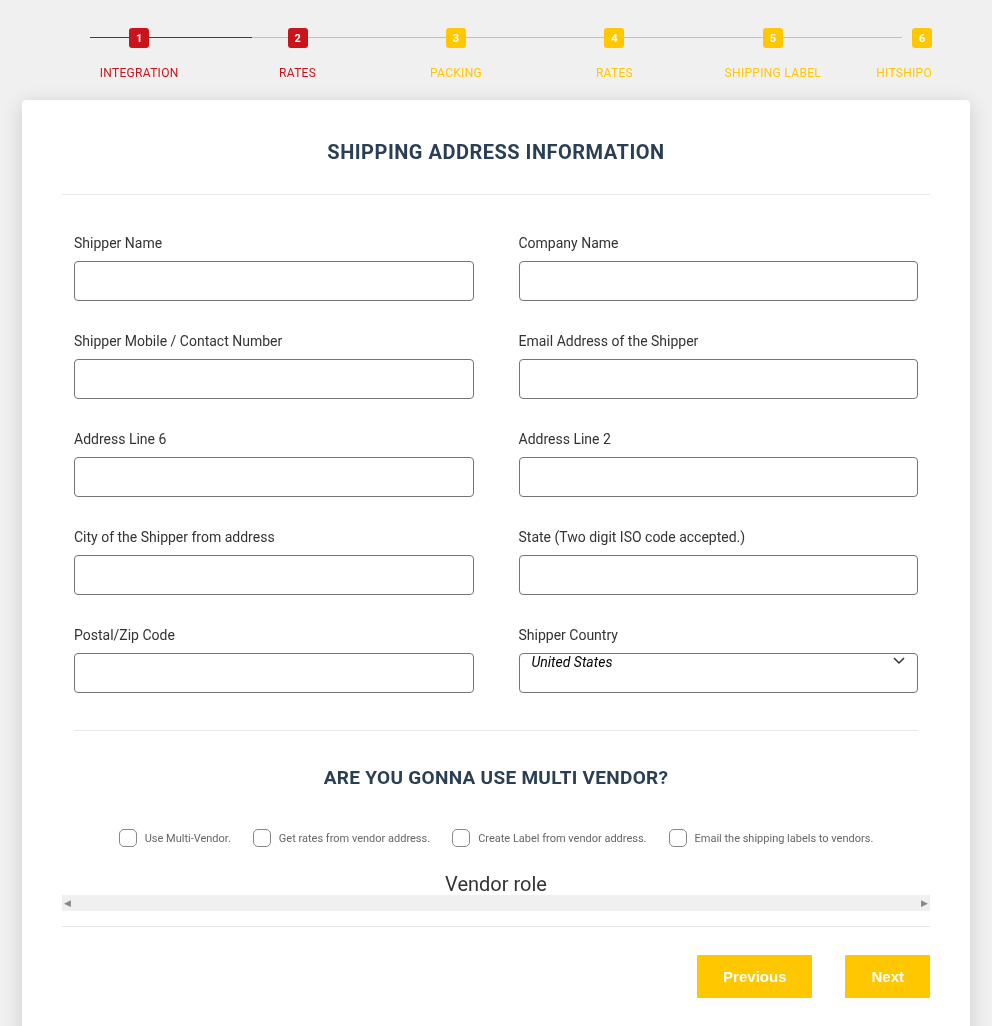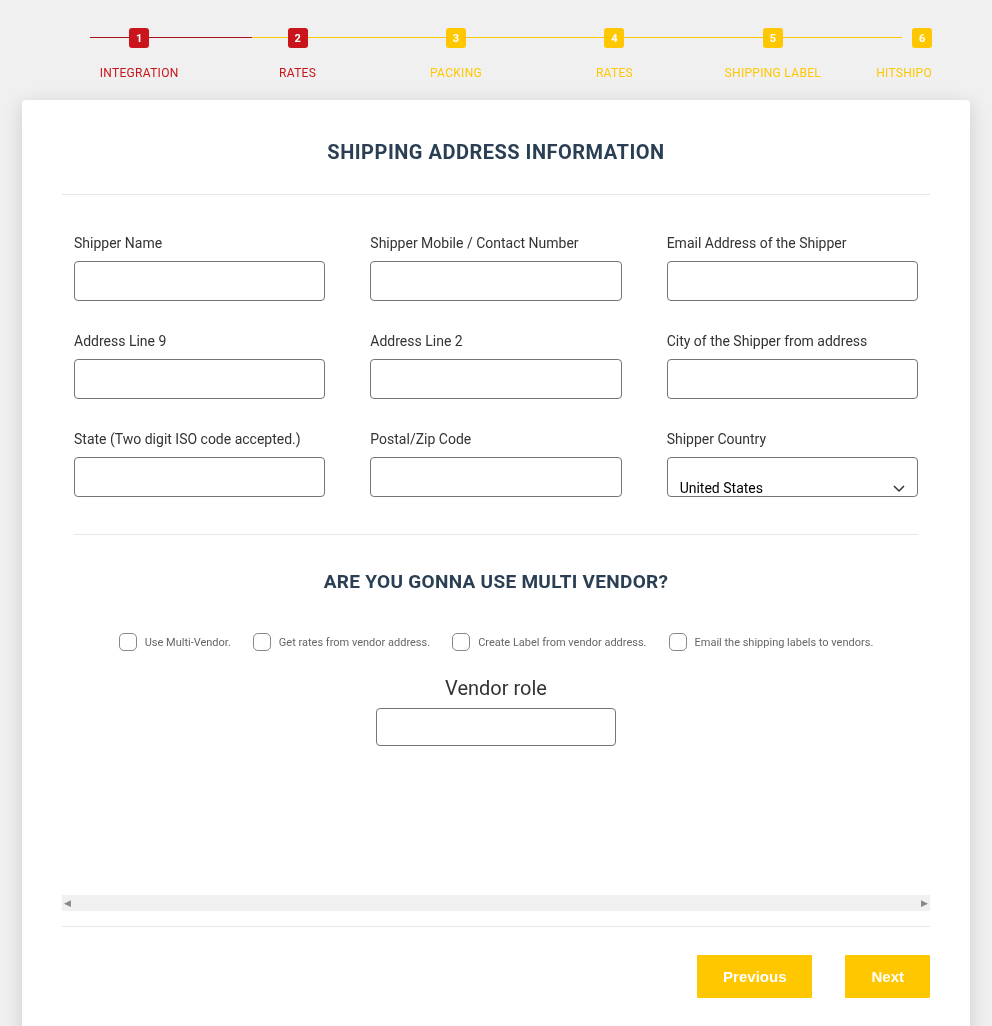--- a/index.html
+++ b/index.html
@@ -133,21 +133,21 @@
       align-items: center;
       justify-content: space-between;
       padding: 0 2px;
     }
     .h-arrow {
       color: #888;
       font-size: 9px;
     }
     .form-grid {
       display: grid;
-      grid-template-columns: 1fr 1fr 1fr;
+      grid-template-columns: 1fr 1fr;
       column-gap: 45px;
       row-gap: 32px;
       padding: 20px 12px 7px 12px;
     }
     .form-group label {
       display: block;
       font-size: 14px;
       color: #333;
       margin-bottom: 10px;
     }
@@ -155,23 +155,24 @@
       width: 100%;
       height: 40px;
       border: 1px solid #757575;
       border-radius: 4px;
       padding: 0 12px;
       font-size: 14px;
       background: #fff;
     }
     .select-wrap {
       display: flex;
-      align-items: flex-end;
+      align-items: flex-start;
       justify-content: space-between;
       position: relative;
+      font-style: italic;
     }
     .select-wrap.light {
       height: 38px;
     }
     .chevron {
       font-size: 12px;
       color: #333;
     }
     .section-hr {
       border: none;
@@ -288,29 +289,33 @@
   <div class="card-title">SHIPPING ADDRESS INFORMATION</div>
   <hr class="card-hr">
 
   <div class="scroll-area">
     <div class="form-grid">
       <div class="form-group">
         <label>Shipper Name</label>
         <input class="text-input" value="" style="">
       </div>
       <div class="form-group">
+        <label>Company Name</label>
+        <input class="text-input" value="" style="">
+      </div>
+      <div class="form-group">
         <label>Shipper Mobile / Contact Number</label>
         <input class="text-input" value="" style="">
       </div>
       <div class="form-group">
         <label>Email Address of the Shipper</label>
         <input class="text-input" value="" style="">
       </div>
       <div class="form-group">
-        <label>Address Line 9</label>
+        <label>Address Line 6</label>
         <input class="text-input" value="" style="">
       </div>
       <div class="form-group">
         <label>Address Line 2</label>
         <input class="text-input" value="" style="">
       </div>
       <div class="form-group">
         <label>City of the Shipper from address</label>
         <input class="text-input" value="" style="">
       </div>

